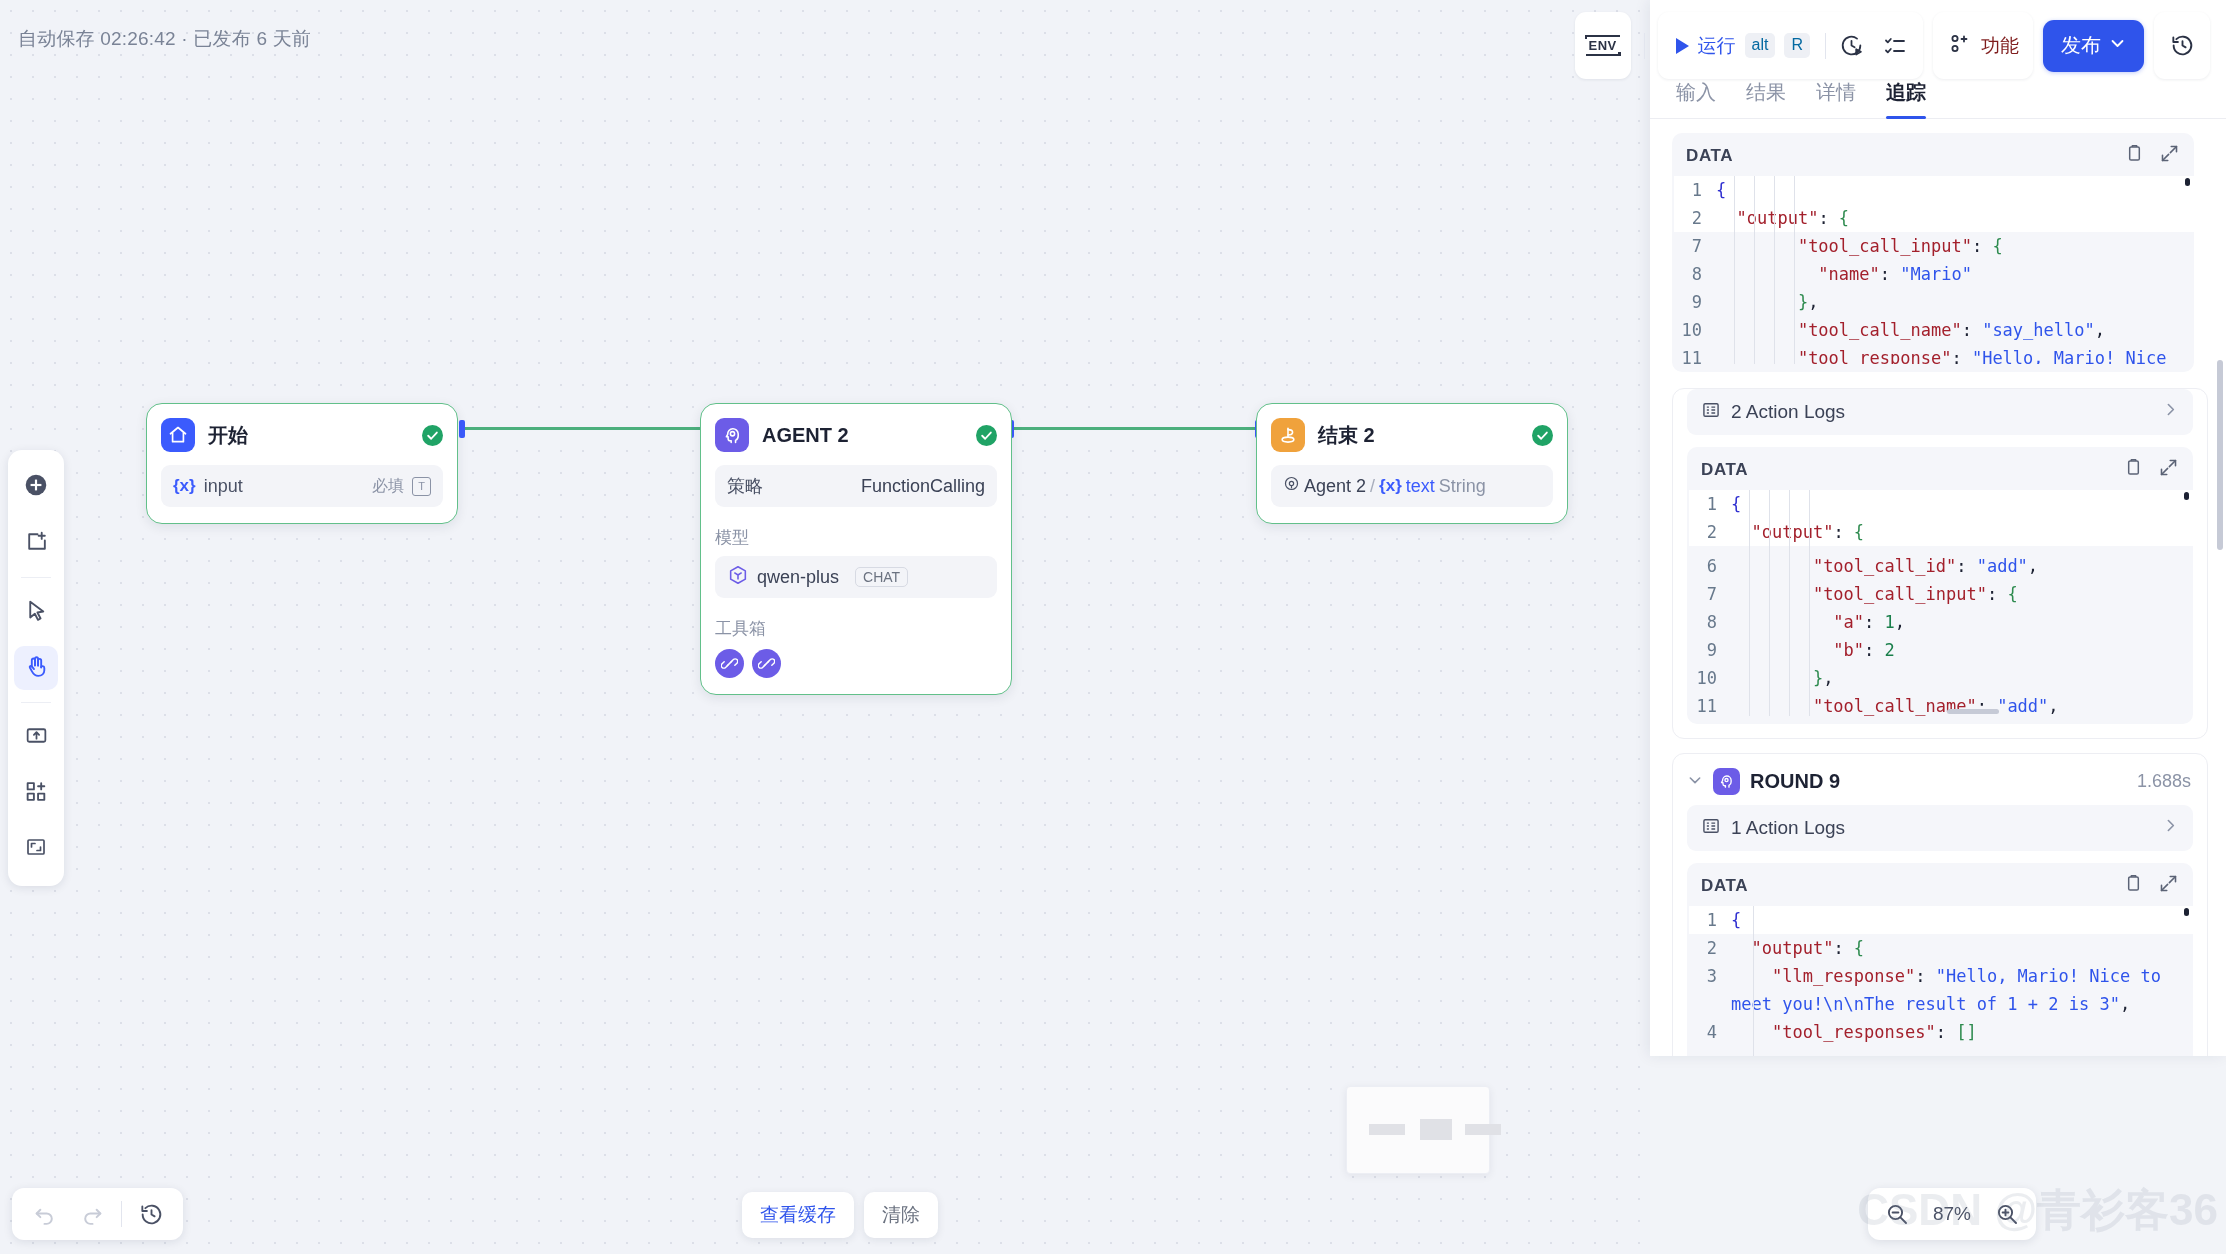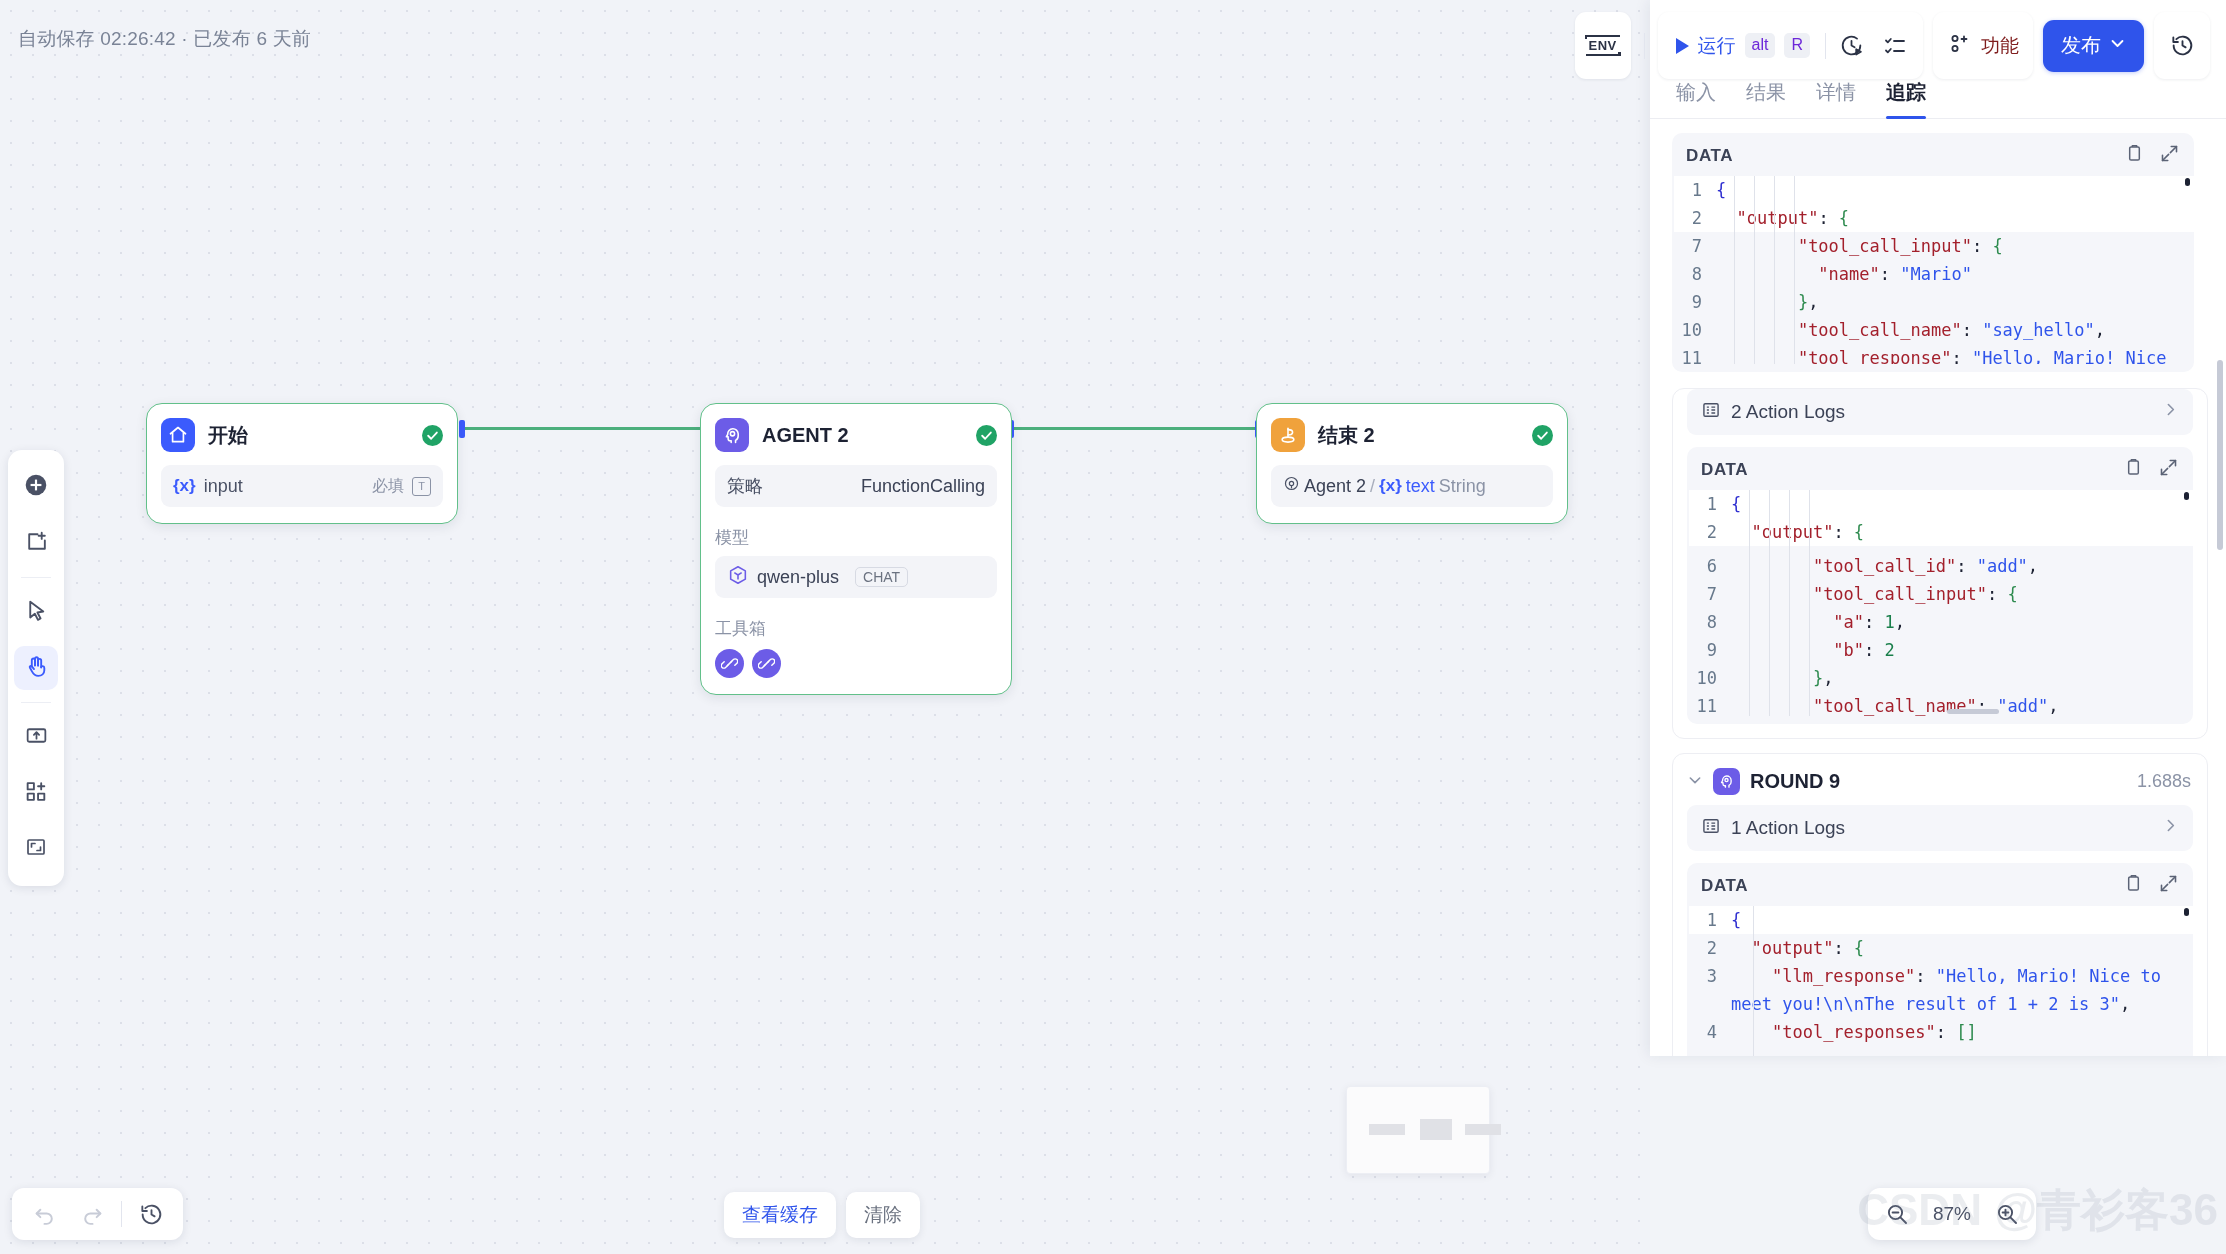--- a/index.html
+++ b/index.html
@@ -61,21 +61,21 @@
     padding: 0 12px; height: 52px; cursor: pointer;
   }
   .play-tri {
     width: 0; height: 0;
     border-left: 13px solid #2f54eb;
     border-top: 8px solid transparent;
     border-bottom: 8px solid transparent;
   }
   .run-label { color: #2f54eb; font-size: 19px; white-space: nowrap; }
   .kbd {
-    background: #eef0f5; color: #6d28d9; border-radius: 5px;
+    background: #eef0f5; color: #0369a1; border-radius: 5px;
     font-size: 16px; padding: 2px 7px; line-height: 1.3;
   }
   .icon-btn { display: flex; align-items: center; justify-content: center;
     width: 44px; height: 52px; cursor: pointer; }
   .func-btn { gap: 10px; }
   .func-label { font-size: 19px; color: #7f1d1d; white-space: nowrap; }
   .publish-btn {
     background: #2f54eb; color: #fff; border-radius: 11px;
     height: 52px; display: flex; align-items: center; gap: 8px;
     padding: 0 18px; cursor: pointer;
@@ -143,21 +143,21 @@
   .edge-cap { position: absolute; width: 6px; height: 18px; background: #3b5bfd; border-radius: 2px; }
 
   
   .botleft {
     position: absolute; left: 12px; bottom: 14px;
     background: #fff; border-radius: 12px; height: 52px;
     box-shadow: 0 2px 10px rgba(24,32,60,.10);
     display: flex; align-items: center; padding: 0 10px; gap: 4px; z-index: 20;
   }
   .botcenter {
-    position: absolute; left: 724px; bottom: 16px;
+    position: absolute; left: 742px; bottom: 16px;
     display: flex; gap: 10px; z-index: 20;
   }
   .pill {
     background: #fff; border-radius: 10px; height: 46px;
     display: flex; align-items: center; padding: 0 18px;
     box-shadow: 0 2px 8px rgba(24,32,60,.09); cursor: pointer;
     font-size: 19px; white-space: nowrap;
   }
   .pill-primary { color: #2f54eb; }
   .pill-muted { color: #6b7280; }

